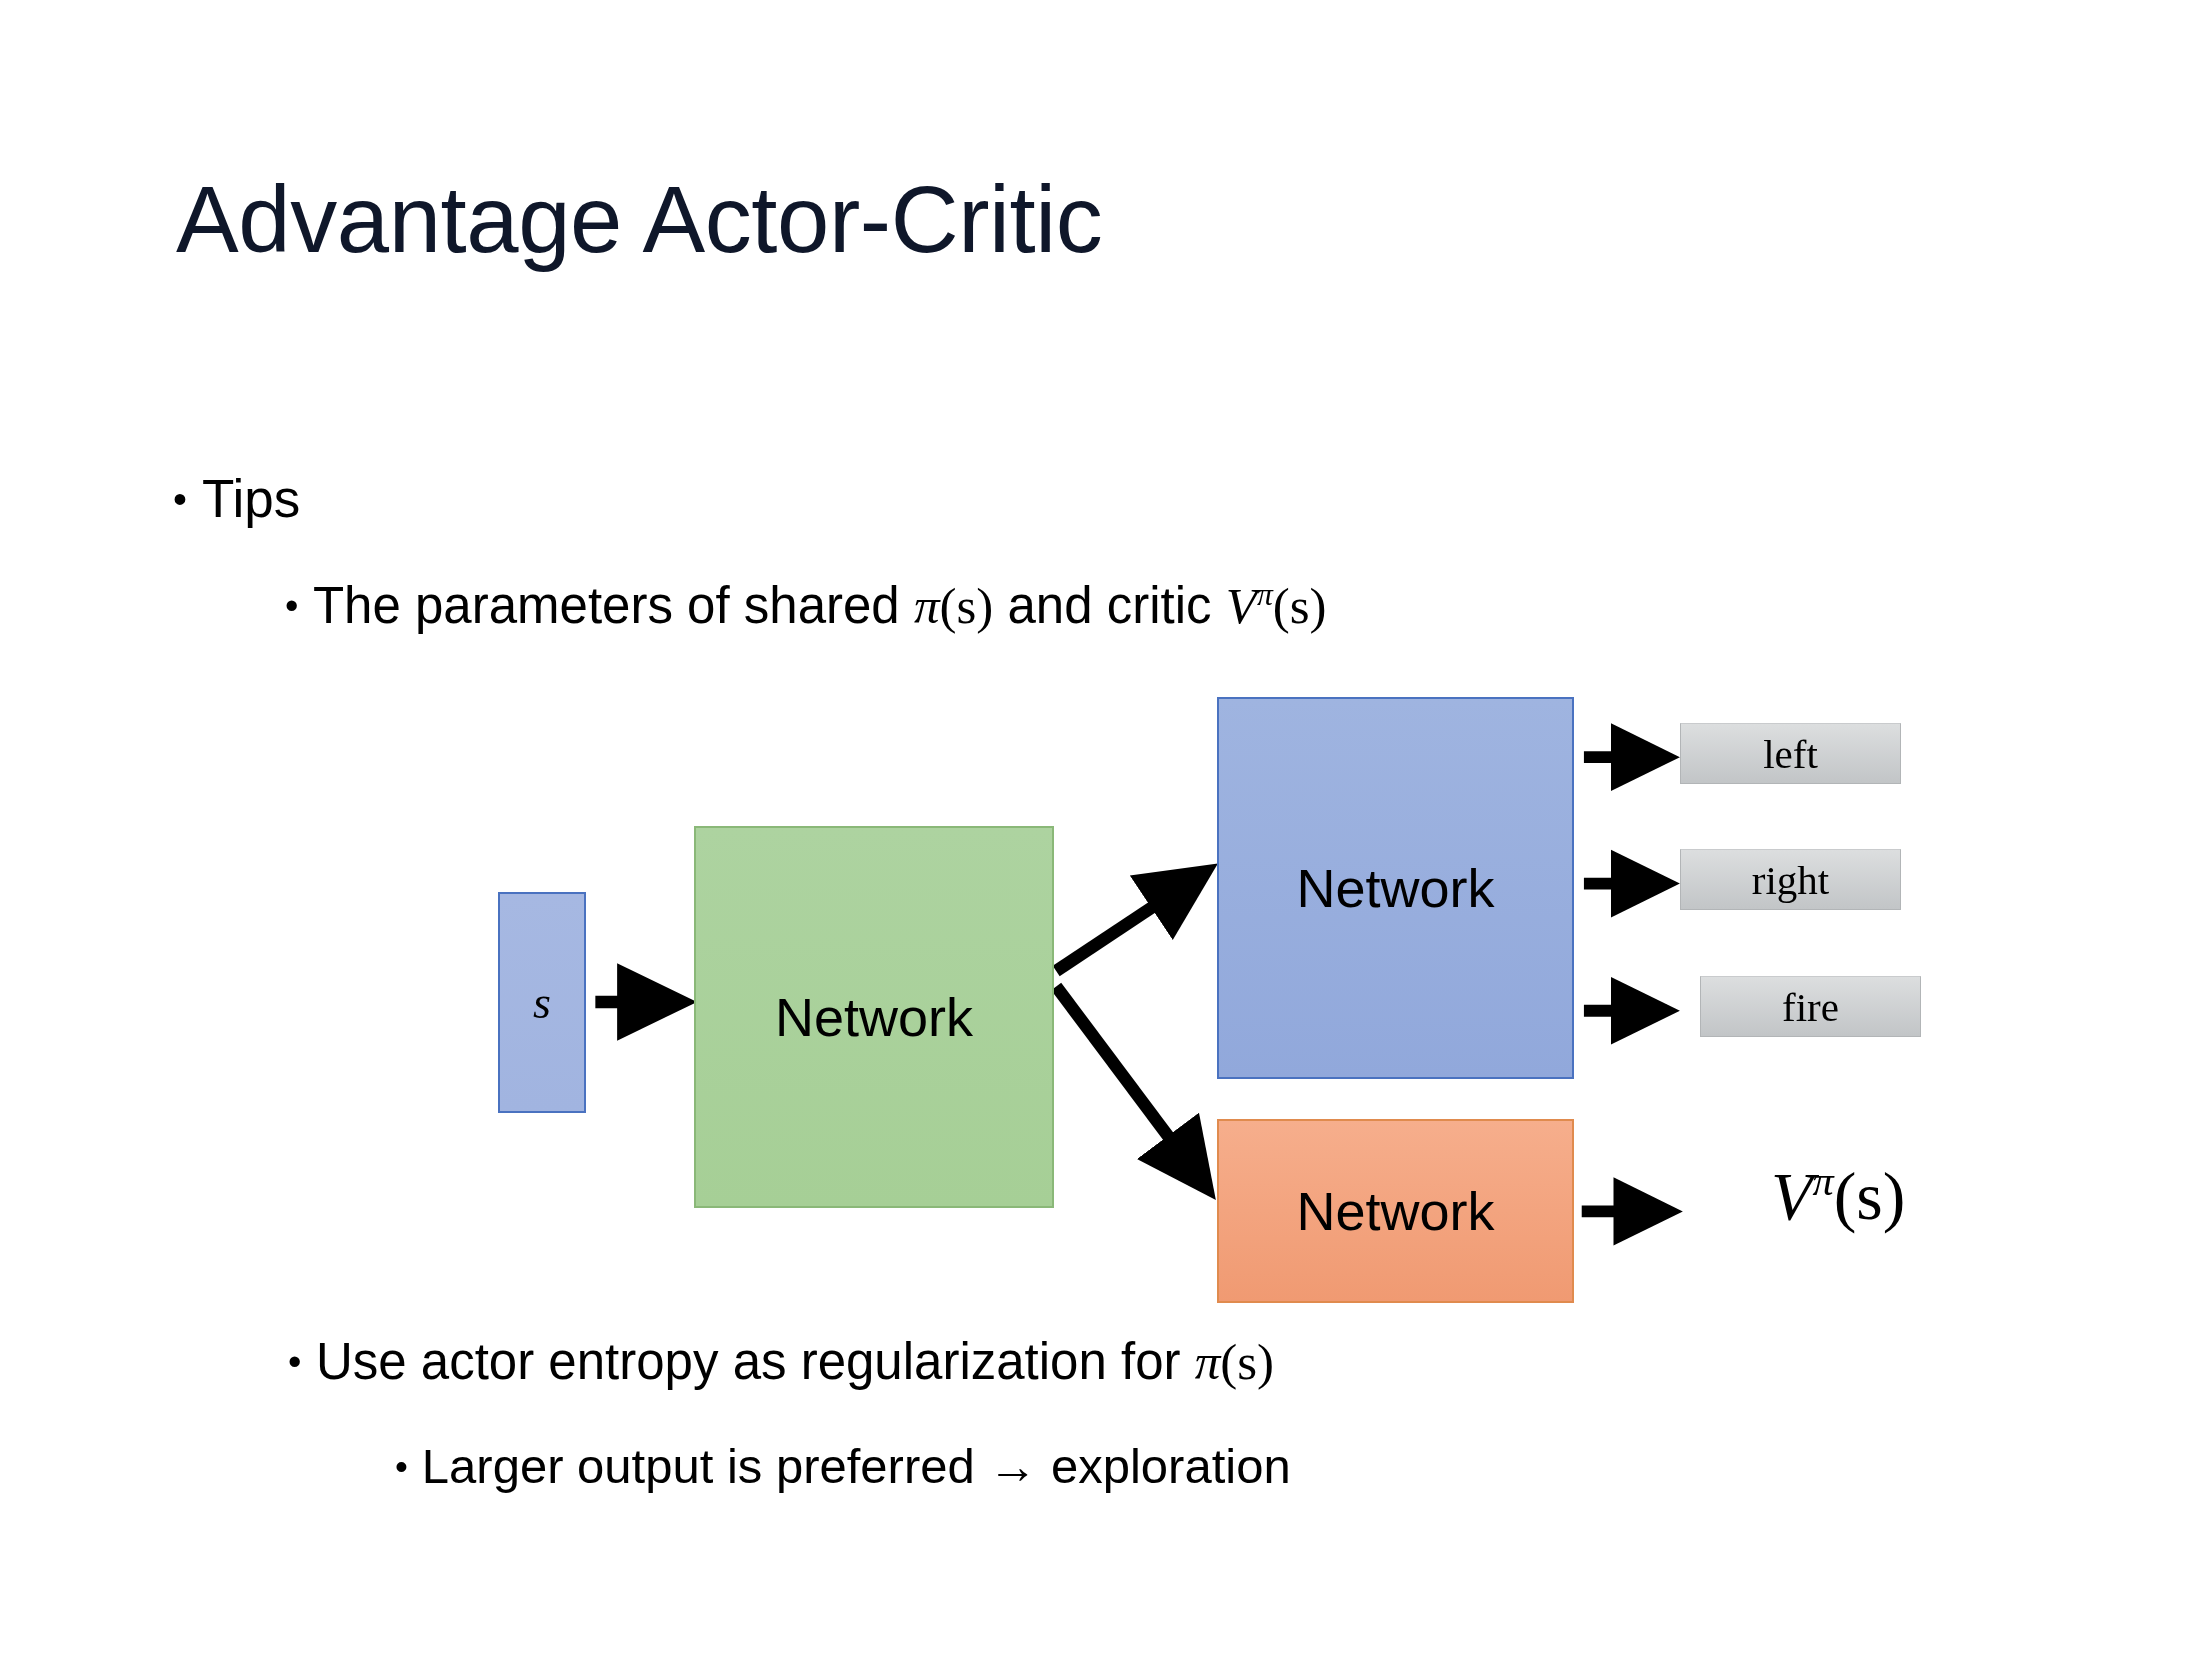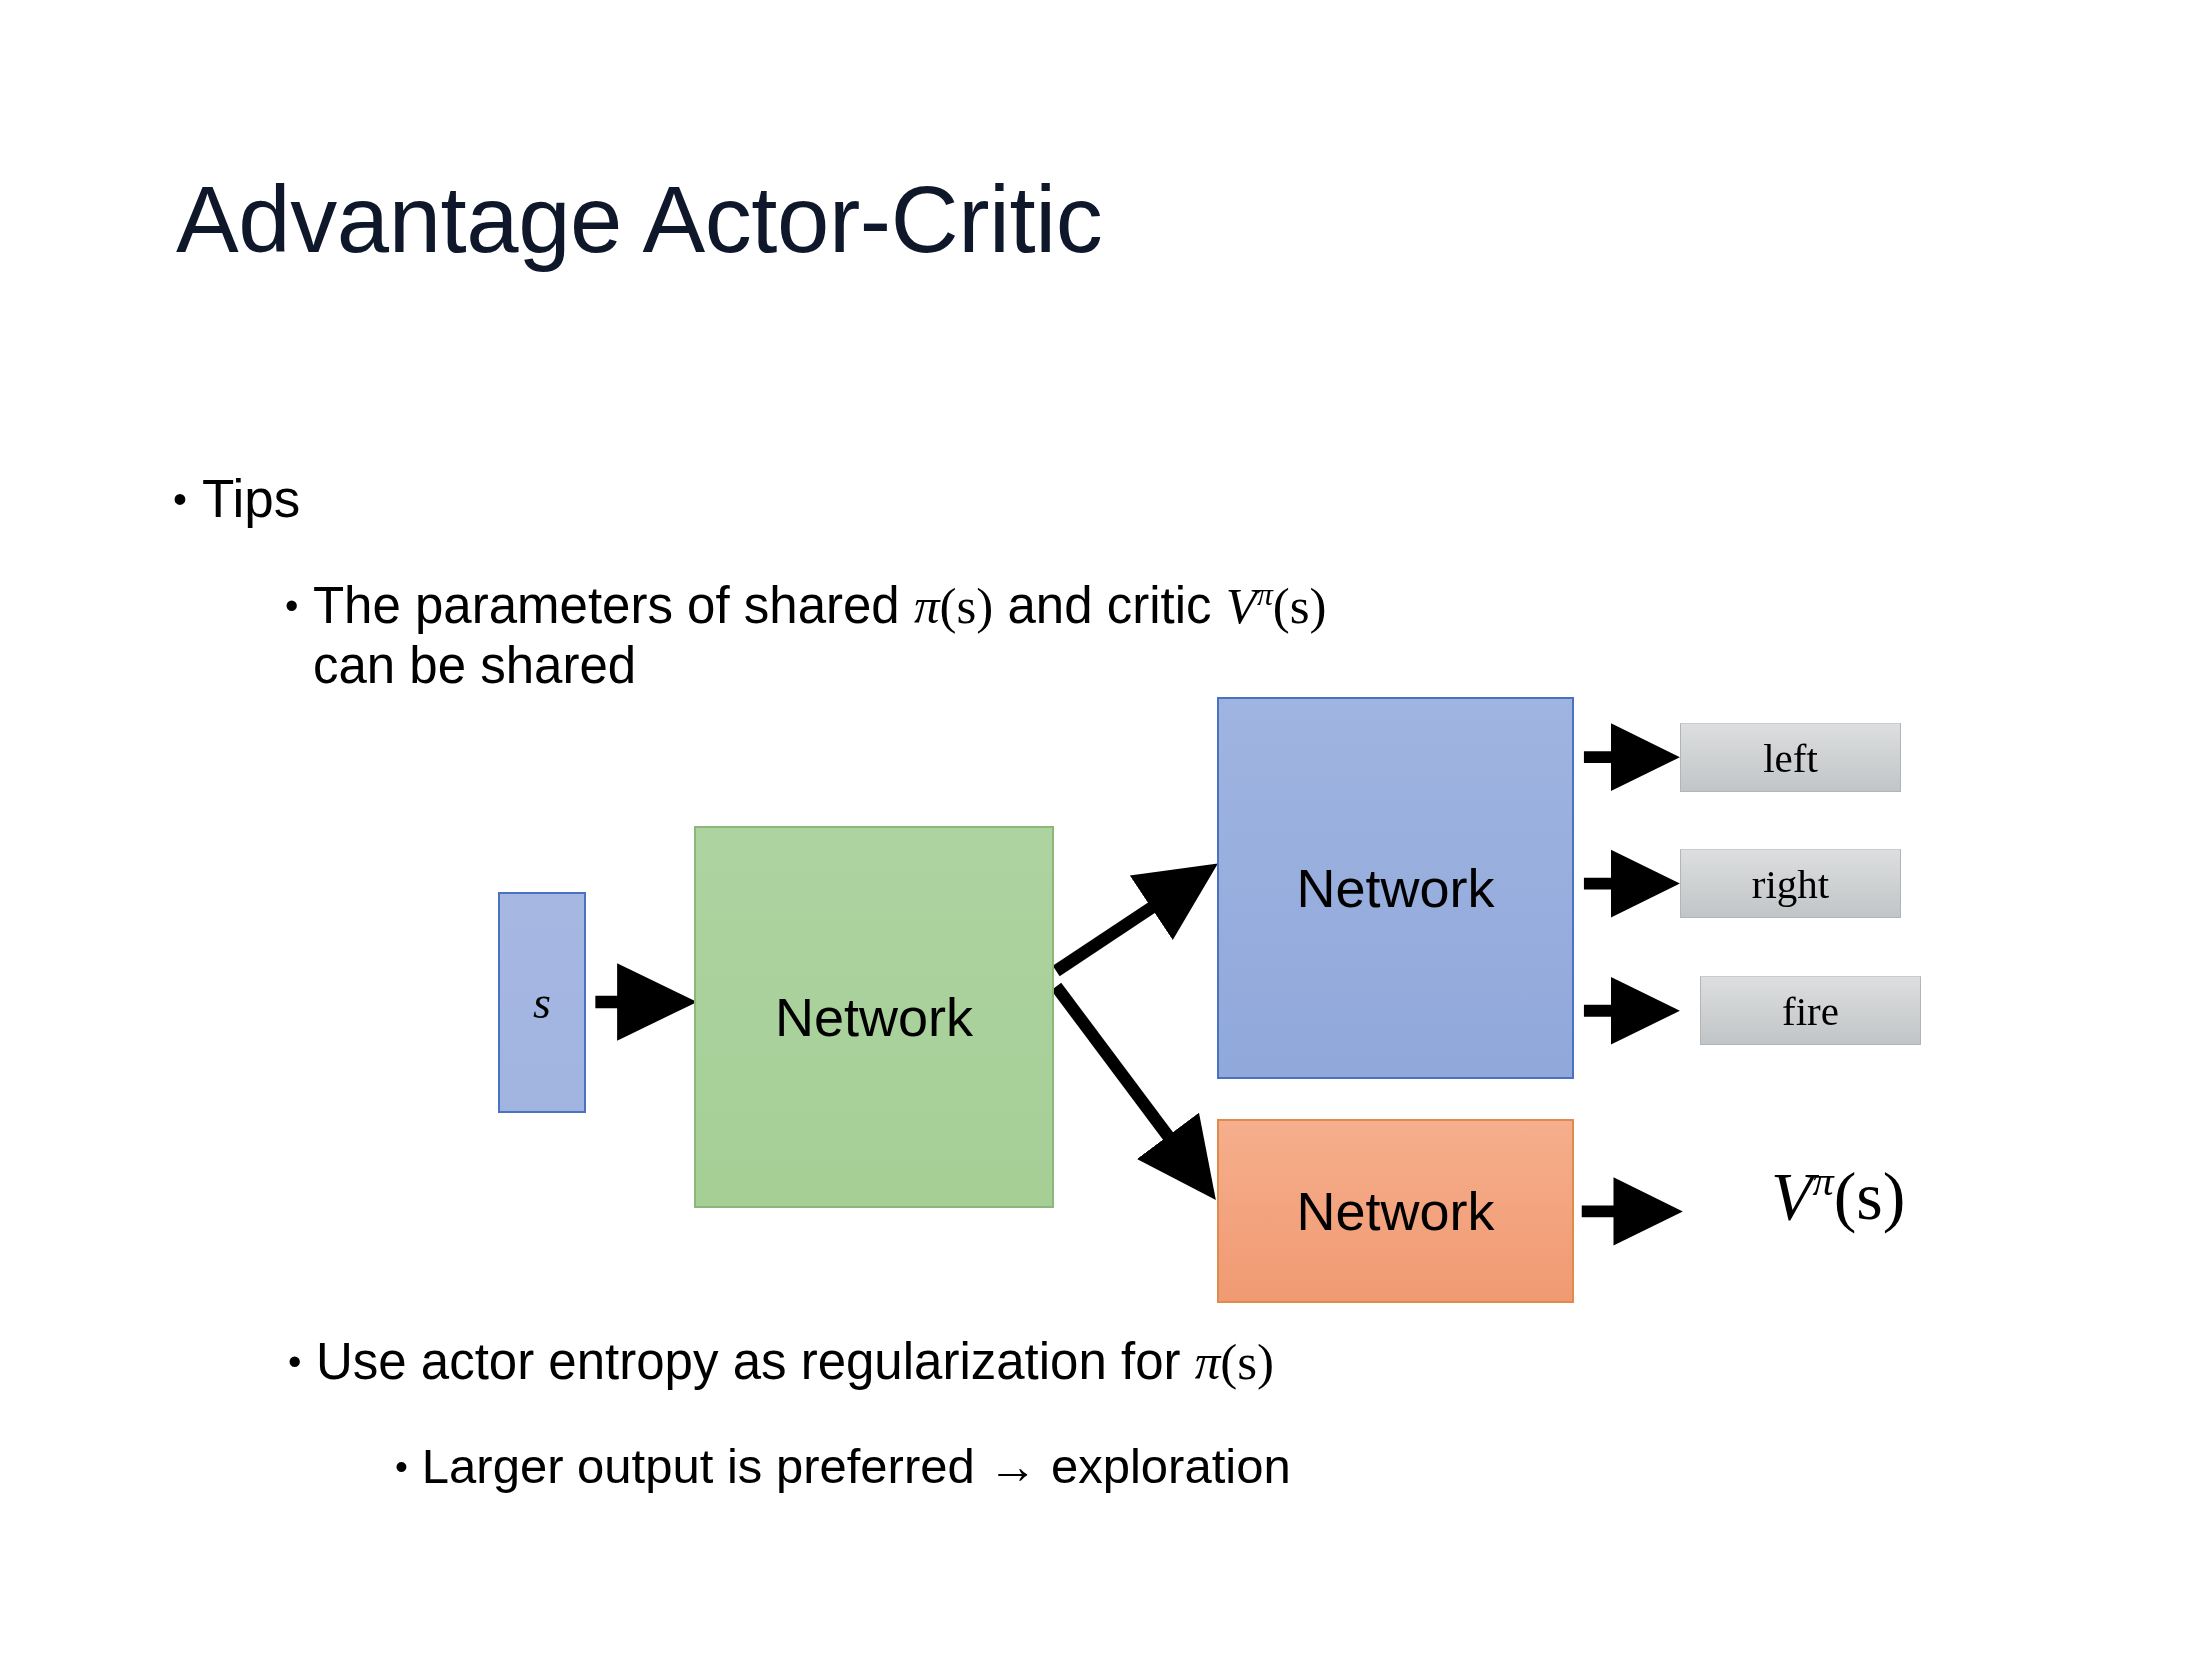--- a/index.html
+++ b/index.html
@@ -150,21 +150,21 @@
     height: 184px;
     background: linear-gradient(180deg, #f6ae8c 0%, #f09a72 100%);
     border: 2.2px solid #e08b4e;
     font-size: 54px;
   }
 
   .out-box {
     position: absolute;
     box-sizing: border-box;
     width: 221px;
-    height: 69px;
+    height: 61px;
     background: linear-gradient(180deg, #dcdedf 0%, #c2c5c7 100%);
     border: 1.5px solid #b2b5b7;
     border-top-color: #c9cbcd;
     display: flex;
     align-items: center;
     justify-content: center;
     font-family: "Liberation Serif", serif;
     font-size: 41px;
     color: #000;
   }
@@ -185,21 +185,21 @@
 
 <div id="slide-title">Advantage Actor-Critic</div>
 
 <div class="bullet" id="bullet-tips">
   <span class="dot">•</span>
   <span class="txt">Tips</span>
 </div>
 
 <div class="bullet" id="bullet-params">
   <span class="dot">•</span>
-  <span class="txt"><span>The parameters of shared </span><span class="mi">π</span><span class="mup">(s)</span><span>  and critic </span><span class="mi">V</span><span class="sup">π</span><span class="mup">(s)</span><br><span>can be shared</span></span>
+  <span class="txt"><span>The parameters of shared </span><span class="mi">π</span><span class="mup">(s)</span><span>  and critic </span><span class="mi">V</span><span class="sup">π</span><span class="mup">(s)</span><br></span>
 </div>
 
 <div id="diagram">
   <svg width="2205" height="1654" xmlns="http://www.w3.org/2000/svg" viewBox="0 0 3000 2250">
     <defs>
       <marker id="ah" markerWidth="7" markerHeight="7" refX="5.2" refY="3.5" orient="auto" markerUnits="strokeWidth">
         <path d="M0,0.4 L6.4,3.5 L0,6.6 Z" fill="#000000"></path>
       </marker>
       <marker id="ah2" markerWidth="6.4" markerHeight="6.4" refX="4.8" refY="3.2" orient="auto" markerUnits="strokeWidth">
         <path d="M0,0.3 L5.9,3.2 L0,6.1 Z" fill="#000000"></path>

